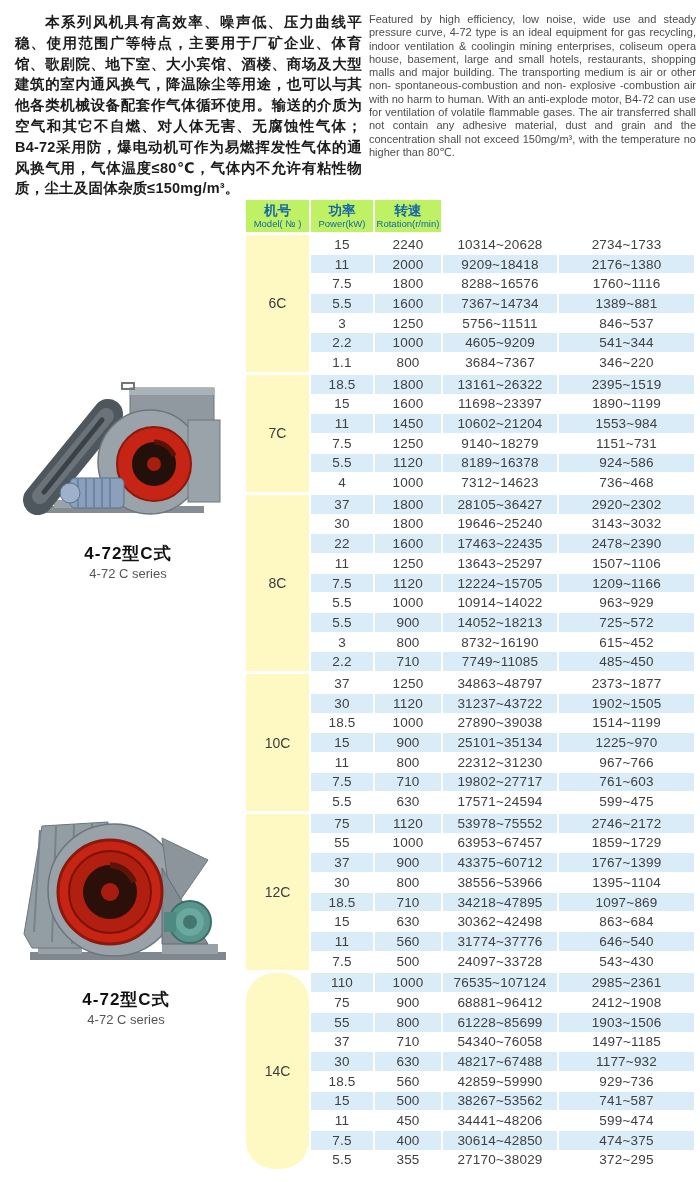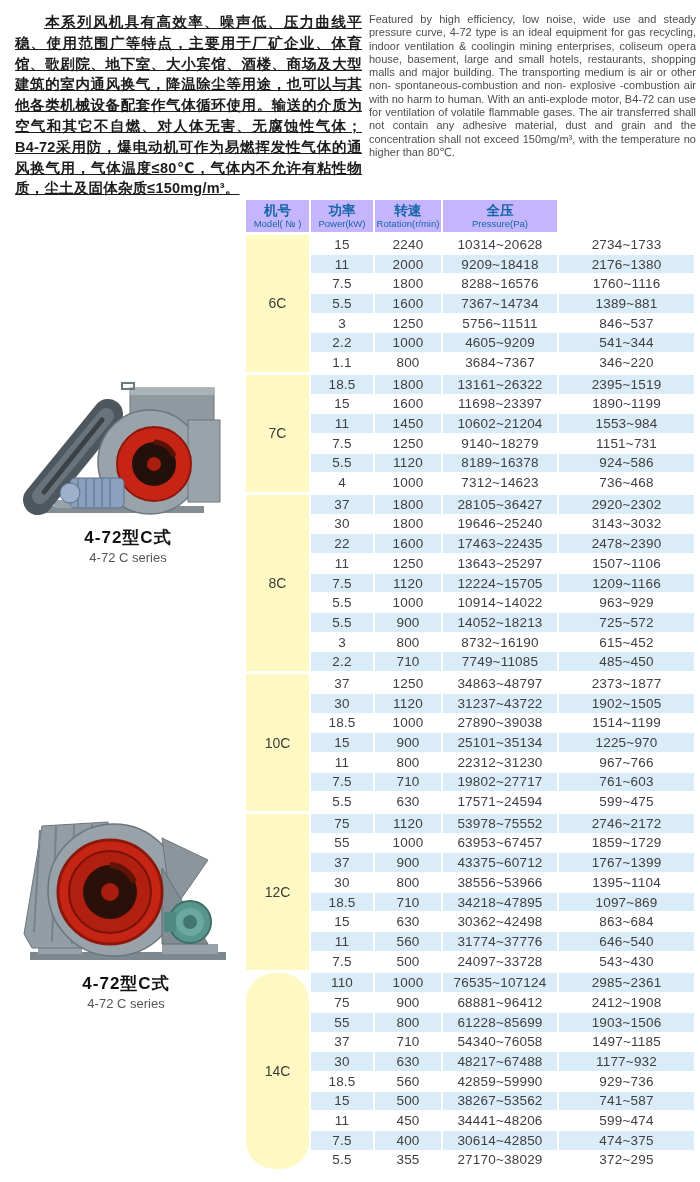--- a/index.html
+++ b/index.html
@@ -2,50 +2,50 @@
 <html><head>
 <meta charset="utf-8">
 <style>
   html,body{margin:0;padding:0;background:#ffffff;}
   .page{position:relative;width:700px;height:1182px;background:#ffffff;overflow:hidden;
         font-family:"Liberation Sans","DejaVu Sans",sans-serif;}
 
   
   .cn-intro{position:absolute;left:15px;top:12px;width:347px;
             font-size:14.5px;line-height:20.8px;font-weight:bold;color:#1c1c1c;
-            text-align:justify;letter-spacing:0.2px;text-decoration:underline;}
+            text-align:justify;letter-spacing:0.2px;}
   .cn-intro .indent{display:inline-block;width:2em;}
   .en-intro{position:absolute;left:369px;top:13px;width:327px;
             font-size:11px;line-height:13.3px;color:#4c4c4c;text-align:justify;}
 
   
   .sec-title{position:absolute;left:246px;top:176px;white-space:nowrap;}
   .sec-title .cn{font-size:15px;font-weight:bold;color:#111;}
   .sec-title .en{font-size:12.5px;color:#222;margin-left:16px;}
 
   
   .spec-table{position:absolute;left:246px;top:200px;width:448px;}
   .thead{display:grid;grid-template-columns:63px 62px 66px 114px 135px;column-gap:2px;}
-  .hcell{background:#c4b5fd;height:32px;display:flex;flex-direction:column;
+  .hcell{background:#bef264;height:32px;display:flex;flex-direction:column;
          align-items:center;justify-content:center;}
   .hcell .cn{font-size:13.5px;font-weight:bold;color:#1565a8;line-height:15px;}
   .hcell .en{font-size:9.5px;color:#1565a8;line-height:11px;}
   .tgroup{display:grid;grid-template-columns:63px 62px 66px 114px 135px;
           grid-auto-rows:18.7px;gap:1px 2px;margin-top:3px;}
   .mcell{grid-column:1;background:#fef9c3;display:flex;align-items:center;justify-content:center;
          font-size:14px;color:#3c3c3c;}
   .dcell{background:#ffffff;display:flex;align-items:center;justify-content:center;
          font-size:13.5px;color:#404040;letter-spacing:0.2px;}
   .dcell.alt{background:#daecf8;}
 
   
   .product{position:absolute;text-align:center;}
   .product.p1{left:18px;top:380px;width:220px;}
   .product.p2{left:12px;top:816px;width:228px;}
-  .product .cap-cn{font-size:17px;font-weight:bold;color:#111;margin-top:4px;letter-spacing:1px;}
+  .product .cap-cn{font-size:17px;font-weight:bold;color:#111;margin-top:20px;letter-spacing:1px;}
   .product .cap-en{font-size:13px;color:#555;margin-top:1px;}
 </style>
 </head>
 <body>
 
 <div class="page">
 
   <div class="cn-intro"><span class="indent"></span><span>本系列风机具有高效率、噪声低、压力曲线平稳、使用范围广等特点，主要用于厂矿企业、体育馆、歌剧院、地下室、大小宾馆、酒楼、商场及大型建筑的室内通风换气，降温除尘等用途，也可以与其他各类机械设备配套作气体循环使用。输送的介质为空气和其它不自燃、对人体无害、无腐蚀性气体；B4-72采用防，爆电动机可作为易燃挥发性气体的通风换气用，气体温度≤80℃，气体内不允许有粘性物质，尘土及固体杂质≤150mg/m³。</span></div>
 
   <div class="en-intro">Featured by high efficiency, low noise, wide use and steady pressure curve, 4-72 type is an ideal equipment for gas recycling, indoor ventilation &amp; coolingin mining enterprises, coliseum opera house, basement, large and small hotels, restaurants, shopping malls and major building. The transporting medium is air or other non- spontaneous-combustion and non- explosive -combustion air with no harm to human. With an anti-explode motor, B4-72 can use for ventilation of volatile flammable gases. The air transferred shall not contain any adhesive material, dust and grain and the concentration shall not exceed 150mg/m³, with the temperature no higher than 80℃.</div>
@@ -57,24 +57,20 @@
         <span class="cn">机号</span>
         <span class="en">Model( № )</span>
       </div>
       <div class="hcell">
         <span class="cn">功率</span>
         <span class="en">Power(kW)</span>
       </div>
       <div class="hcell">
         <span class="cn">转速</span>
         <span class="en">Rotation(r/min)</span>
-      </div>
-      <div class="hcell">
-        <span class="cn">全压</span>
-        <span class="en">Pressure(Pa)</span>
       </div>
     </div>
     <div>
         <div class="tgroup">
           <div class="mcell" style="grid-row: 1 / span 7;">6C</div>
           <div class="dcell">15</div>
           <div class="dcell">2240</div>
           <div class="dcell">10314~20628</div>
           <div class="dcell">2734~1733</div>
           <div class="dcell alt">11</div>

